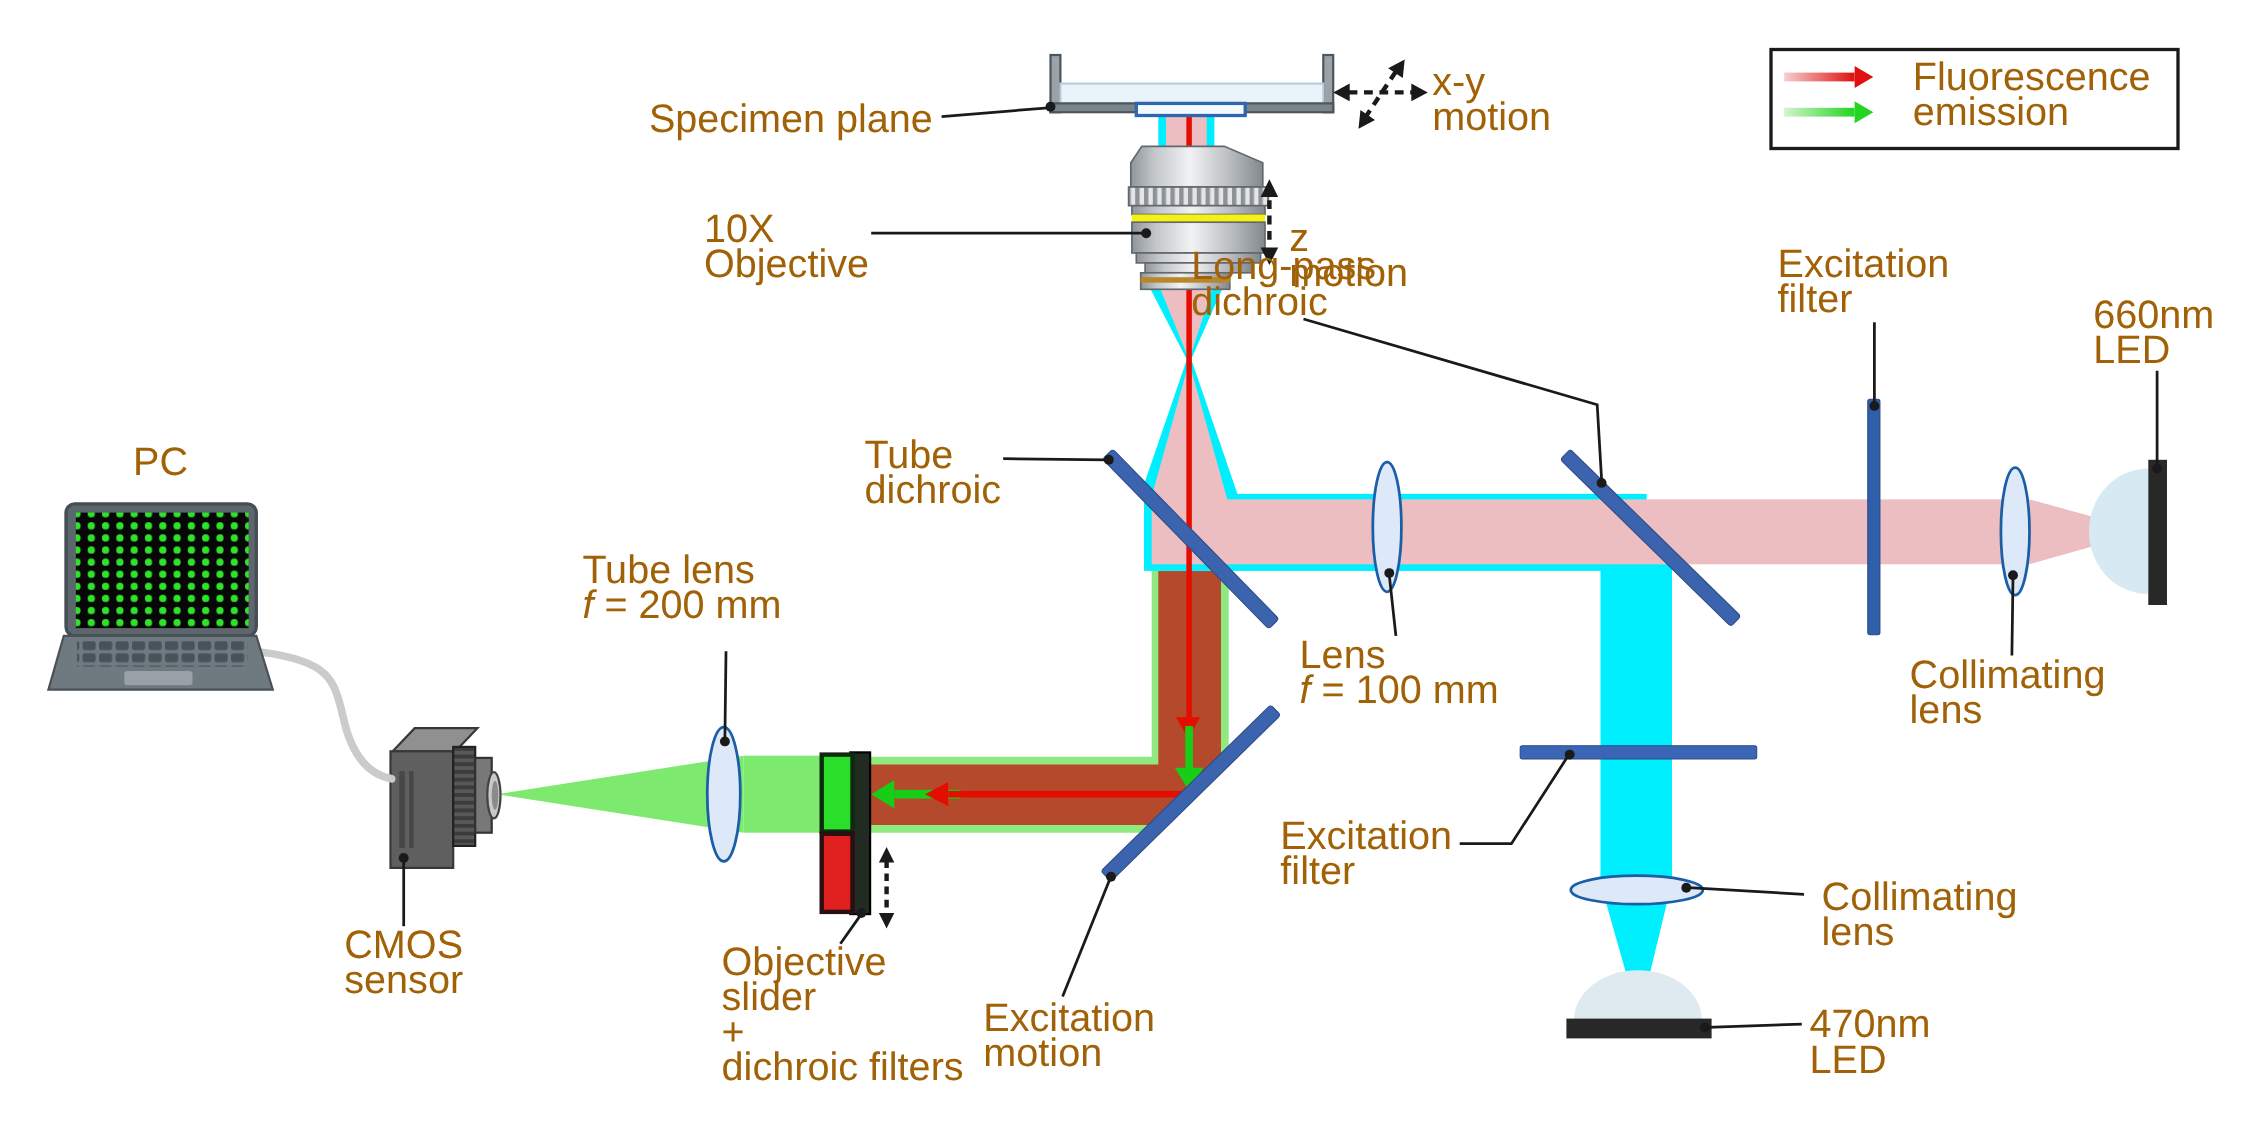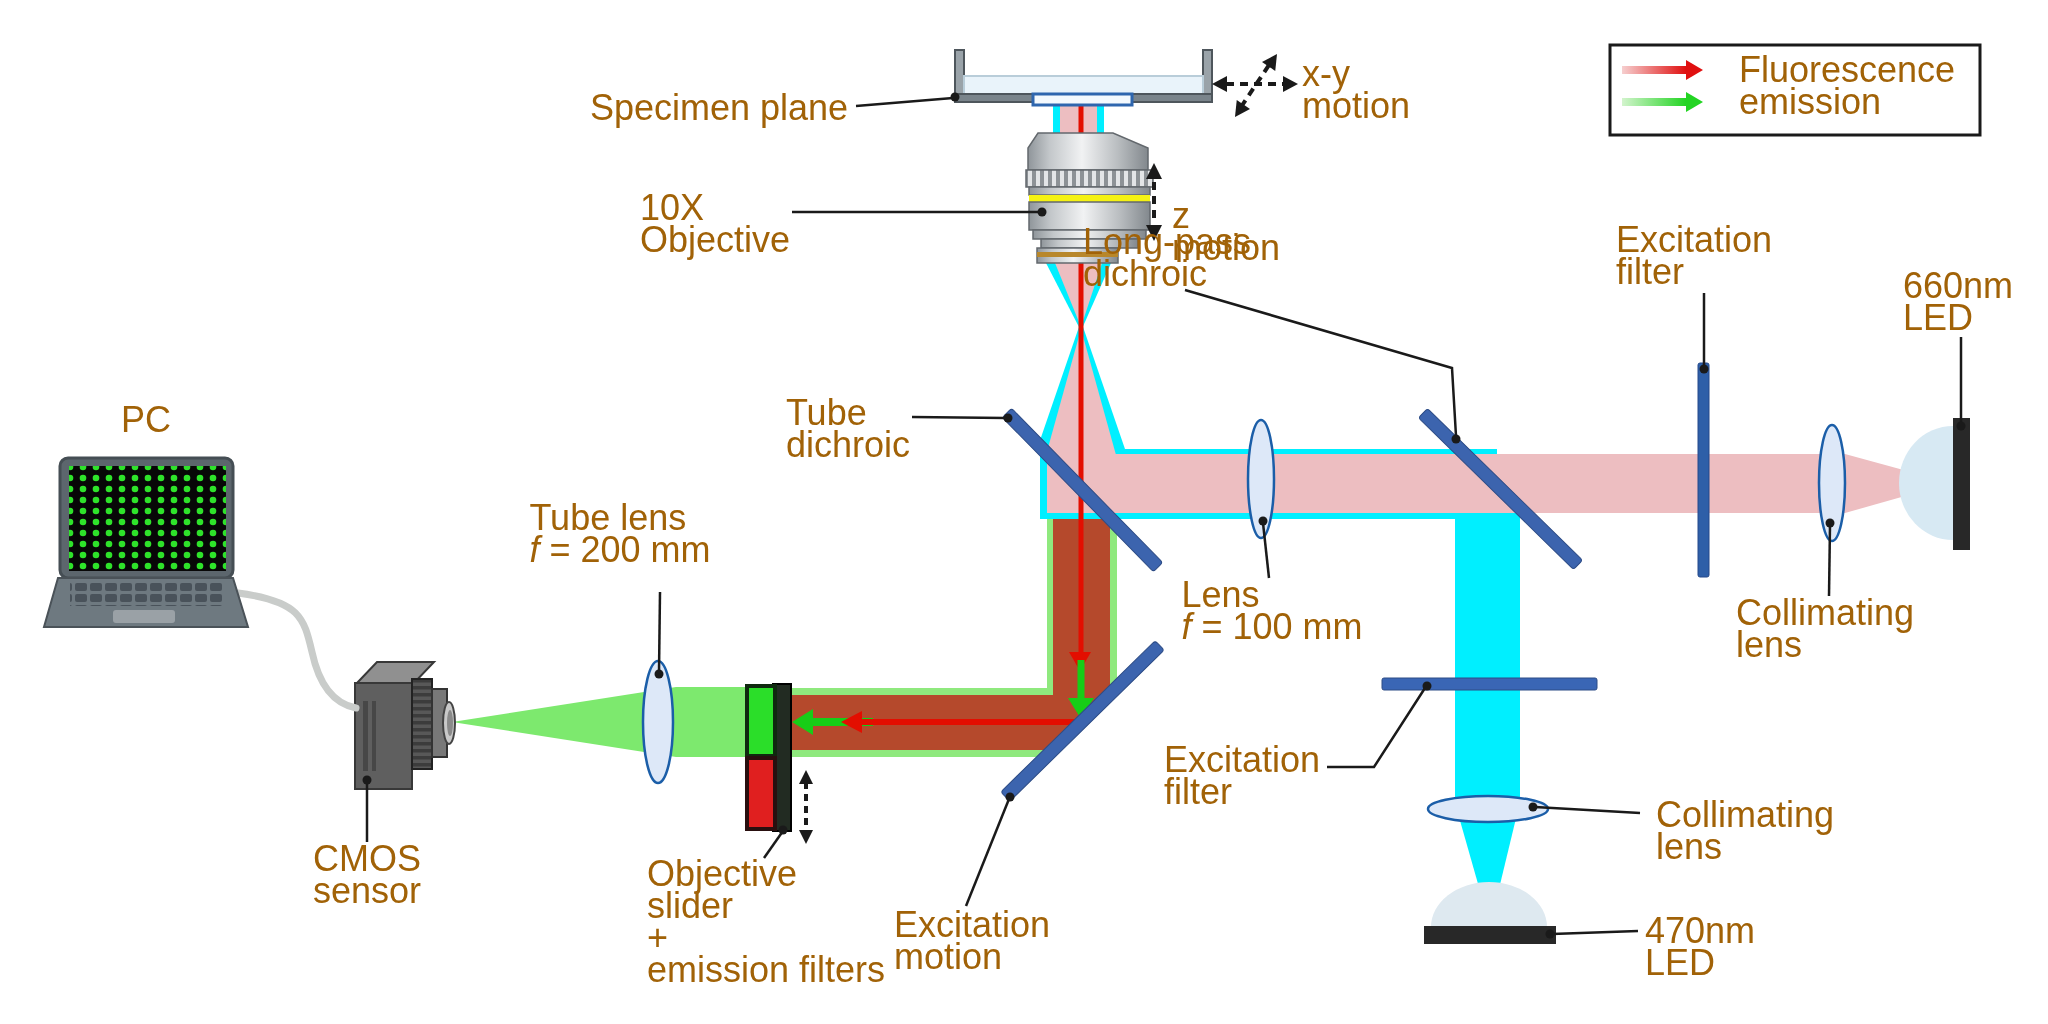--- a/index.html
+++ b/index.html
@@ -300,21 +300,21 @@
       <div>LED</div>
 </div>
 <div class="lbl" style="left:972px;top:909px">
   <div>Excitation</div>
       <div>motion</div>
 </div>
 <div class="lbl" style="left:766px;top:858px">
   <div>Objective</div>
       <div>slider</div>
   <div>+</div>
-      <div>emission filters</div>
+      <div>dichroic filters</div>
 </div>
 <div class="lbl" style="left:367px;top:843px">
   <div>CMOS</div>
       <div>sensor</div>
 </div>
 <div class="lbl" style="left:1847px;top:54px">
   <div>Fluorescence</div>
       <div>emission</div>
 </div>
 

